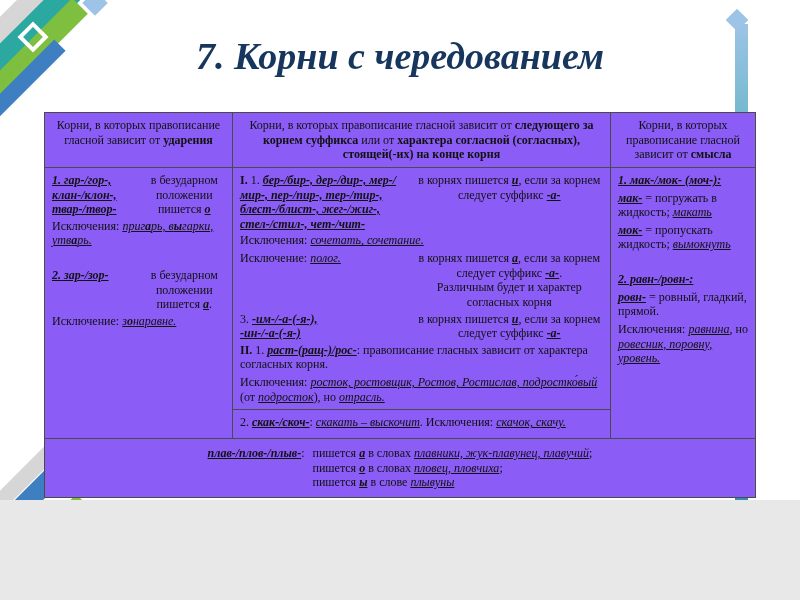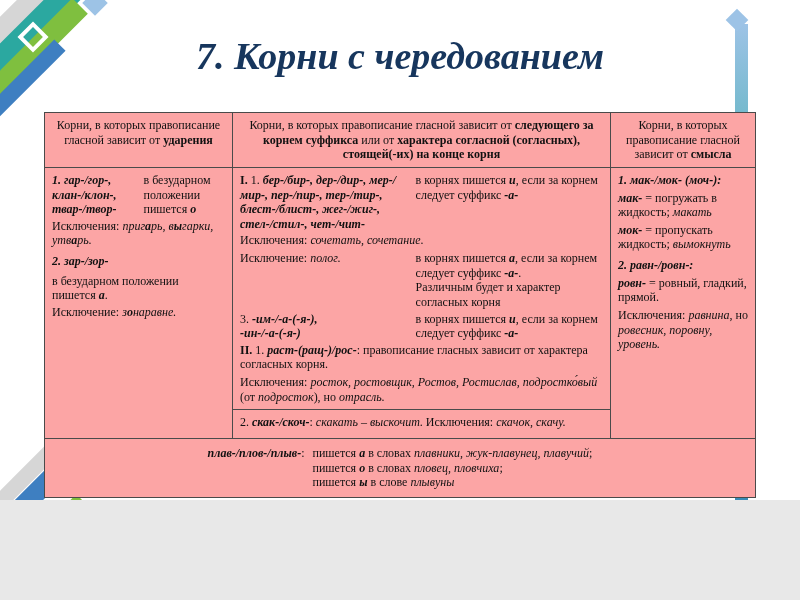--- a/index.html
+++ b/index.html
@@ -37,39 +37,39 @@
     position:absolute; top:34px; left:0; width:100%;
     margin:0; text-align:center; z-index:1;
     font-size:38px; font-weight:bold; font-style:italic;
     color: var(--navy);
     font-family:"Liberation Serif", serif;
   }
   
   .roots-table {
     position:absolute; left:44px; top:112px; width:712px; z-index:2;
     display:grid; grid-template-columns:188px 378px 144px;
-    background:#fca5a5; border:1px solid var(--border);
+    background:#8b5cf6; border:1px solid var(--border);
     font-size:12px; line-height:1.22;
   }
   .cell { padding:5px 7px; }
   .hdr { text-align:center; border-bottom:1px solid var(--border); }
   .cr  { border-right:1px solid var(--border); }
   .bodycell { border-bottom:1px solid var(--border); }
   .entry { display:flex; gap:5px; margin-bottom:2px; }
   .entry .roots { flex:0 0 50%; }
   .c2 .entry .roots { flex:0 0 47%; }
-  .entry .rule { flex:1; }
+  .entry .rule { flex:1;text-align:center; }
   .rich { white-space:pre-line; }
   .note, .para { margin-bottom:3px; }
-  .mt { margin-top:6px;flex-direction:column; }
+  .mt { margin-top:20px; }
   .divider { border-top:1px solid var(--border); margin:5px -7px; height:0; }
   .foot { grid-column:1 / 4; display:flex; justify-content:center; align-items:flex-start; gap:8px; padding:7px 10px; }
   .foot-label { text-align:right; }
   .b { font-weight:bold; }
-  .i { font-style:italic; }
+  .i { font-style:italic;text-decoration:underline; }
 </style>
 </head>
 <body>
 
 <div class="slide">
 
   <div class="deco rot-45 tl-gray"></div>
   <div class="deco rot-45 tl-teal"></div>
   <div class="deco rot-45 tl-green"></div>
   <div class="deco rot-45 tl-blue"></div>

